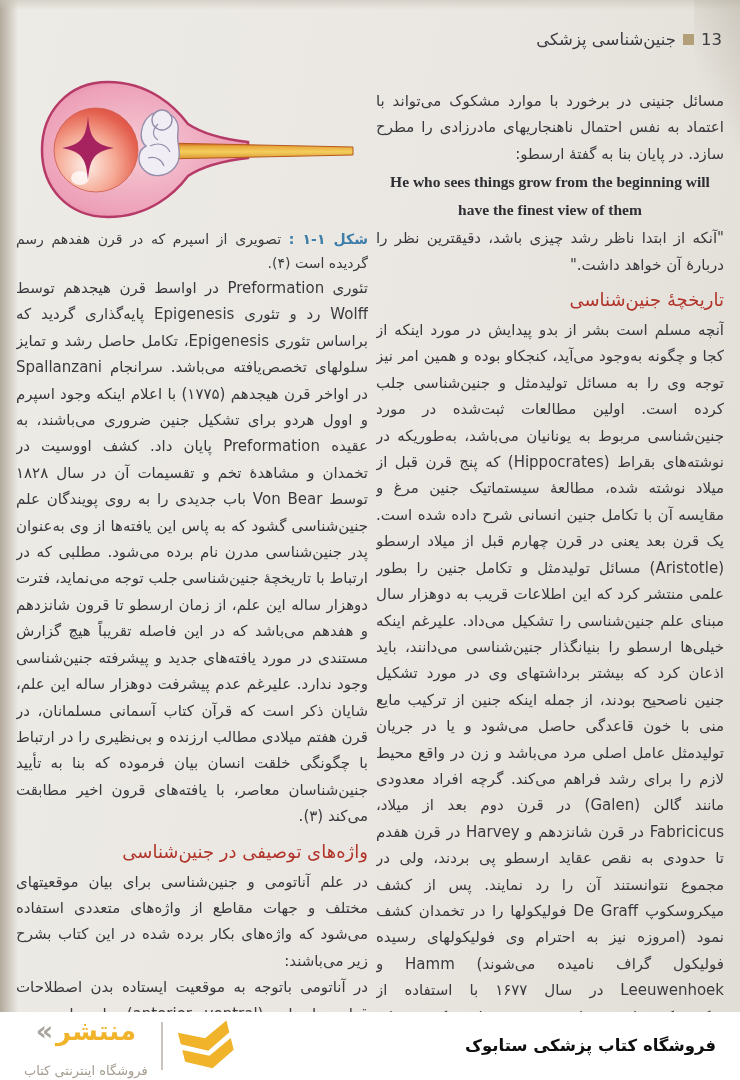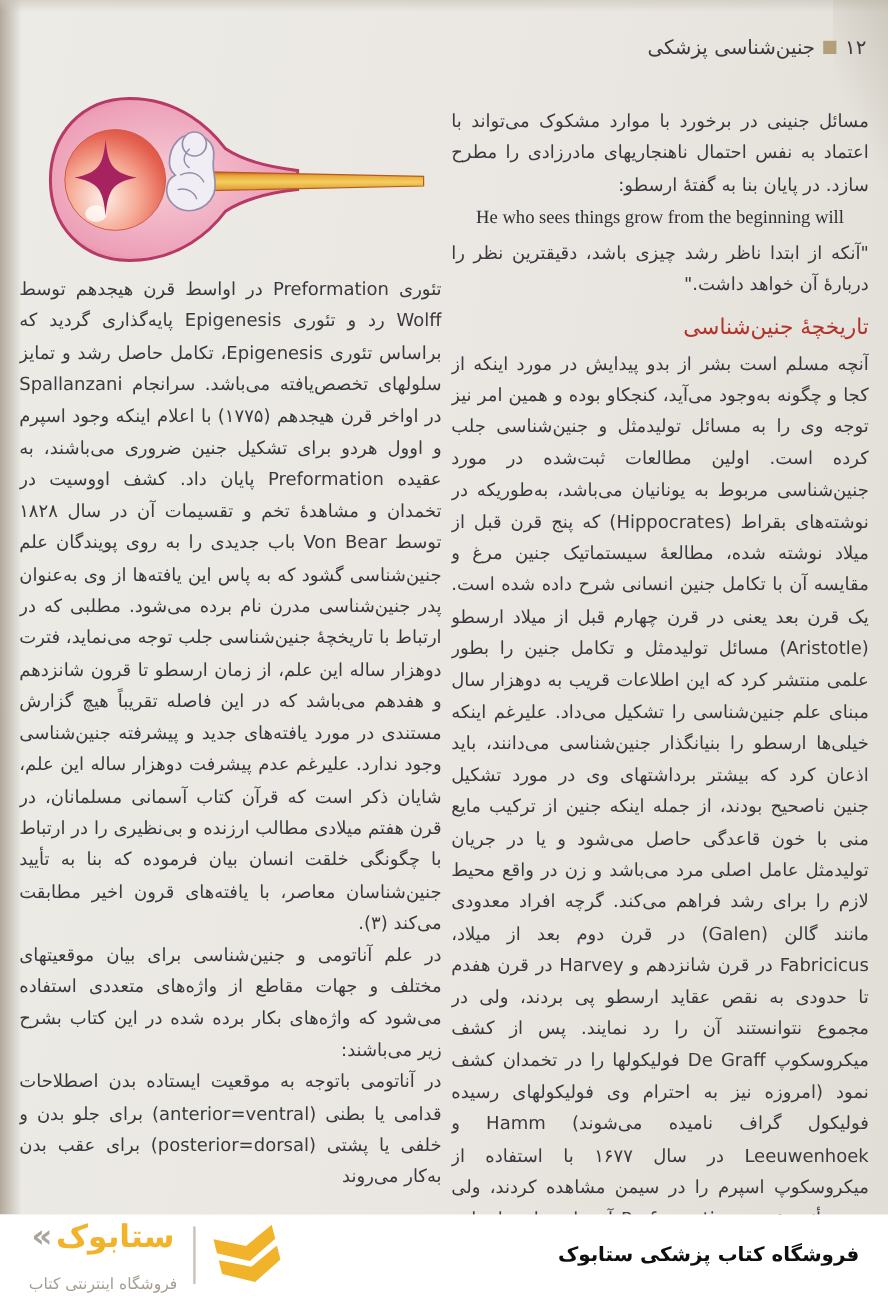--- a/index.html
+++ b/index.html
@@ -37,20 +37,21 @@
     position:absolute;direction:rtl;color:#3a393d;
     text-align:justify;font-size:15px;line-height:26.4px;margin-top:38px;
   }
   .col-right{left:376px;top:50px;width:348px;height:960px;overflow:hidden;}
   .col-left{left:16px;top:22px;width:352px;height:990px;overflow:hidden;}
   .col p{margin:0;}
   .eng{
     direction:ltr;font-family:"Liberation Serif","DejaVu Serif",serif;
     font-size:15.5px;line-height:23.5px;color:#2e2e33;text-align:center;
     margin:3px 0 4px 0;
+    font-weight:bold;
   }
   .section-heading{
     color:#b13329;font-size:18px;font-weight:normal;
     text-align:right;margin:9px 0 4px 0;line-height:26px;
   }
   .figure-wrap{width:352px;height:160px;margin:0 0 8px 0;}
   .caption{font-size:14px;line-height:23.5px;margin:2px 0 38px 0;}
   .cap-label{color:#3e7ea8;font-weight:bold;}
   .footer{
     position:absolute;left:0;bottom:0;width:740px;height:68px;background:#ffffff;
@@ -71,28 +72,29 @@
 </style>
 </head>
 <body>
 
 <div class="page">
   <div class="gutter-shadow"></div>
   <div class="top-shade"></div>
   <div class="corner-shade"></div>
 
   <div class="page-header">
-    <span>۱۲</span>
+    <span>13</span>
     <span class="sq"></span>
     <span>جنین‌شناسی پزشکی</span>
   </div>
 
   <div class="col col-right">
     <p>مسائل جنینی در برخورد با موارد مشکوک می‌تواند با اعتماد به نفس احتمال ناهنجاریهای مادرزادی را مطرح سازد. در پایان بنا به گفتهٔ ارسطو:</p>
     <div class="eng">He who sees things grow from the beginning will</div>
+    <div class="eng">have the finest view of them</div>
     <p>"آنکه از ابتدا ناظر رشد چیزی باشد، دقیقترین نظر را دربارهٔ آن خواهد داشت."</p>
     <div class="section-heading">تاریخچهٔ جنین‌شناسی</div>
     <p><span>آنچه مسلم است بشر از بدو پیدایش در مورد اینکه از کجا و چگونه به‌وجود می‌آید، کنجکاو بوده و همین امر نیز توجه وی را به مسائل تولیدمثل و جنین‌شناسی جلب کرده است. اولین مطالعات ثبت‌شده در مورد جنین‌شناسی مربوط به یونانیان می‌باشد، به‌طوریکه در نوشته‌های بقراط (Hippocrates) که پنج قرن قبل از میلاد نوشته شده، مطالعهٔ سیستماتیک جنین مرغ و مقایسه آن با تکامل جنین انسانی شرح داده شده است. یک قرن بعد یعنی در قرن چهارم قبل از میلاد ارسطو (Aristotle) مسائل تولیدمثل و تکامل جنین را بطور علمی منتشر کرد که این اطلاعات قریب به دوهزار سال مبنای علم جنین‌شناسی را تشکیل می‌داد. علیرغم اینکه خیلی‌ها ارسطو را بنیانگذار جنین‌شناسی می‌دانند، باید اذعان کرد که بیشتر برداشتهای وی در مورد تشکیل جنین ناصحیح بودند، از جمله اینکه جنین از ترکیب مایع منی با خون قاعدگی حاصل می‌شود و یا در جریان تولیدمثل عامل اصلی مرد می‌باشد و زن در واقع محیط لازم را برای رشد فراهم می‌کند. گرچه افراد معدودی مانند گالن (Galen) در قرن دوم بعد از میلاد، Fabricicus در قرن شانزدهم و Harvey در قرن هفدم تا حدودی به نقص عقاید ارسطو پی بردند، ولی در مجموع نتوانستند آن را رد نمایند. پس از کشف میکروسکوپ De Graff فولیکولها را در تخمدان کشف نمود (امروزه نیز به احترام وی فولیکولهای رسیده فولیکول گراف نامیده می‌شوند) Hamm و Leeuwenhoek در سال ۱۶۷۷ با استفاده از میکروسکوپ اسپرم را در سیمن مشاهده کردند، ولی تحت تأثیر تئوری Preformation آن را مینیاتور انسانی فرض کردند (براساس تئوری Preformation تخمک یا اسپرم حاوی مینیاتوری از فرد بالغ می‌باشد که پس از قرارگرفتن در شرایط مناسب رشد کرده و به فرد بالغ تبدیل می‌گردد) بطوریکه Hartsoeker در قرن هفدم بر این مبنا تصویری از اسپرم محتوی مینیاتور انسانی رسم نمود </span></p>
   </div>
 
   <div class="col col-left">
     <div class="figure-wrap">
       <svg width="352" height="160" viewBox="0 0 352 160" xmlns="http://www.w3.org/2000/svg">
         <defs>
           <radialGradient id="gSphere" cx="38%" cy="68%" r="80%">
@@ -120,32 +122,34 @@
         <path d="M148,83 L337,87 L337,95 L148,99 Z" fill="url(#gTail)" stroke="#b65a1e" stroke-width="1"></path>
         <g transform="translate(112,46)">
           <path d="M24,8 C40,2 52,12 50,26 C48,38 54,44 50,56 C44,70 26,74 16,64 C8,56 10,44 18,40 C10,34 12,16 24,8 Z" fill="#f1edf5" stroke="#968cab" stroke-width="1.4"></path>
           <circle cx="34" cy="14" r="10" fill="#f1edf5" stroke="#968cab" stroke-width="1.4"></circle>
           <path d="M22,40 C30,36 38,38 42,46" fill="none" stroke="#968cab" stroke-width="1.2"></path>
           <path d="M20,52 C28,50 34,54 36,60" fill="none" stroke="#968cab" stroke-width="1.2"></path>
           <path d="M30,18 C24,24 24,30 30,34" fill="none" stroke="#968cab" stroke-width="1.2"></path>
         </g>
       </svg>
     </div>
+    <p class="caption"><span class="cap-label">شکل ۱-۱ :</span><span> تصویری از اسپرم که در قرن هفدهم رسم گردیده است (۴).</span></p>
     <p>تئوری Preformation در اواسط قرن هیجدهم توسط Wolff رد و تئوری Epigenesis پایه‌گذاری گردید که براساس تئوری Epigenesis، تکامل حاصل رشد و تمایز سلولهای تخصص‌یافته می‌باشد. سرانجام Spallanzani در اواخر قرن هیجدهم (۱۷۷۵) با اعلام اینکه وجود اسپرم و اوول هردو برای تشکیل جنین ضروری می‌باشند، به عقیده Preformation پایان داد. کشف اووسیت در تخمدان و مشاهدهٔ تخم و تقسیمات آن در سال ۱۸۲۸ توسط Von Bear باب جدیدی را به روی پویندگان علم جنین‌شناسی گشود که به پاس این یافته‌ها از وی به‌عنوان پدر جنین‌شناسی مدرن نام برده می‌شود. مطلبی که در ارتباط با تاریخچهٔ جنین‌شناسی جلب توجه می‌نماید، فترت دوهزار ساله این علم، از زمان ارسطو تا قرون شانزدهم و هفدهم می‌باشد که در این فاصله تقریباً هیچ گزارش مستندی در مورد یافته‌های جدید و پیشرفته جنین‌شناسی وجود ندارد. علیرغم عدم پیشرفت دوهزار ساله این علم، شایان ذکر است که قرآن کتاب آسمانی مسلمانان، در قرن هفتم میلادی مطالب ارزنده و بی‌نظیری را در ارتباط با چگونگی خلقت انسان بیان فرموده که بنا به تأیید جنین‌شناسان معاصر، با یافته‌های قرون اخیر مطابقت می‌کند (۳).</p>
+    <div class="section-heading">واژه‌های توصیفی در جنین‌شناسی</div>
     <p>در علم آناتومی و جنین‌شناسی برای بیان موقعیتهای مختلف و جهات مقاطع از واژه‌های متعددی استفاده می‌شود که واژه‌های بکار برده شده در این کتاب بشرح زیر می‌باشند:</p>
     <p><span>در آناتومی باتوجه به موقعیت ایستاده بدن اصطلاحات قدامی یا بطنی (anterior=ventral) برای جلو بدن و خلفی یا پشتی (posterior=dorsal) برای عقب بدن به‌کار می‌روند </span></p>
   </div>
 </div>
 
 <div class="footer">
   <div class="brand">
     <div class="brand-text">
       <div class="brand-word">
         <span class="guillemet">«</span>
-        <span class="wordmark">ستابوک</span>
+        <span class="wordmark">منتشر</span>
       </div>
       <div class="brand-sub">فروشگاه اینترنتی کتاب</div>
     </div>
     <div class="brand-divider"></div>
     <svg width="62" height="56" viewBox="0 0 62 56" xmlns="http://www.w3.org/2000/svg">
       <g transform="rotate(-14 31 28)">
         <path d="M6,8 L31,20 L56,8 L56,20 L31,33 L6,20 Z" fill="#f0b32a"></path>
         <path d="M6,26 L31,38 L56,26 L56,38 L31,51 L6,38 Z" fill="#f0b32a"></path>
       </g>
     </svg>

